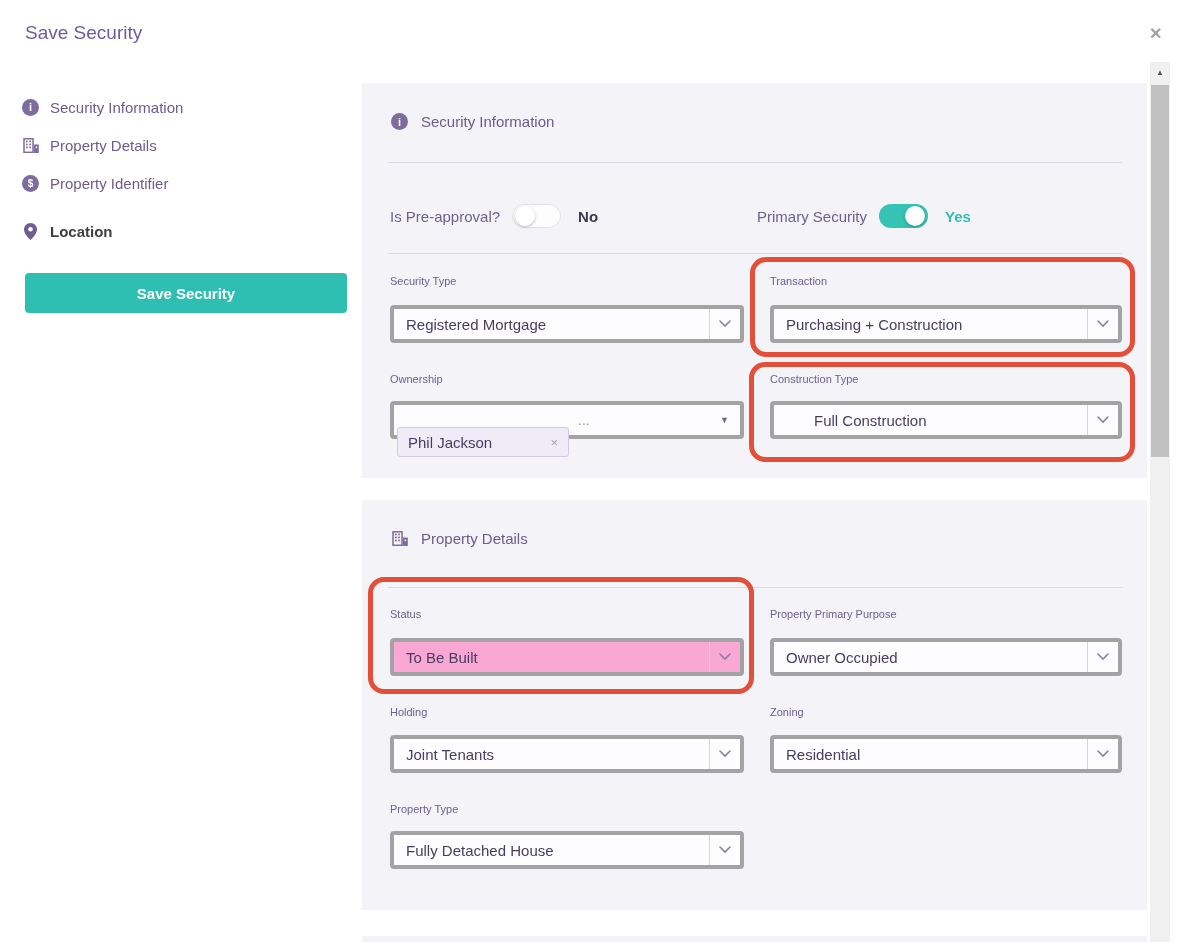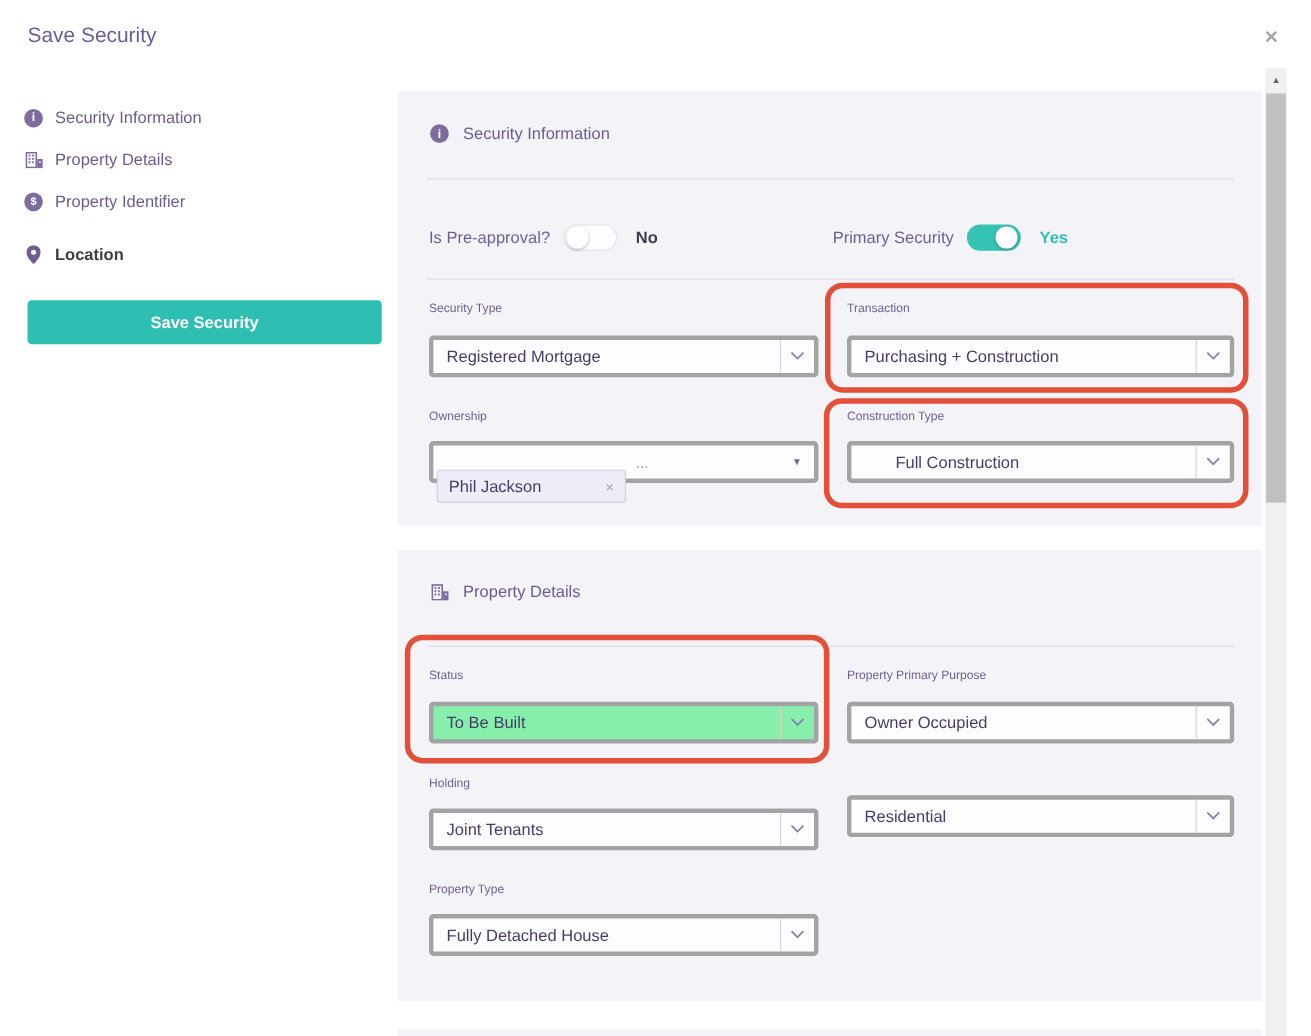--- a/index.html
+++ b/index.html
@@ -44,21 +44,21 @@
   .toggle.on  .knob { right:3px; }
   .state { font-size:15px; font-weight:bold; margin-left:17px; }
   .state.no  { color:#3f3952; }
   .state.yes { color:#2fbfb2; }
 
   
   .field { position:absolute; }
   .field-label { font-size:11px; color:#6e6191; }
   .select { height:38px; background:#fdfcfe; border:4px solid #a3a3a3; border-radius:4px;
     display:flex; align-items:center; margin-top:18px; cursor:pointer; }
-  .select.yellow { background:#86efac;gap:20px; }
+  .select.yellow { background:#f9a8d4;gap:20px; }
   .select-value { flex:1; padding:0 12px; font-size:15px; color:#473d63; white-space:nowrap; overflow:hidden; }
   .select-arrow { width:31px; align-self:stretch; border-left:1px solid #d8d2e2;
     display:flex; align-items:center; justify-content:center; }
   .select.multi { padding:3px 11px 3px 3px; }
   .tag { height:30px; width:172px; background:#f0ecf7; border:1px solid #d3cae6; border-radius:3px;
     display:flex; align-items:center; justify-content:space-between; padding:0 10px; font-size:15px; color:#473d63;margin-top:44px; }
   .tag-x { color:#a79dbd; font-size:13px; cursor:pointer; }
   .dots { color:#9b94ad; font-size:14px; margin-left:9px; flex:1; }
   .caret { color:#6f6a80; font-size:9px; }
 
@@ -246,20 +246,21 @@
         <span class="select-value">Joint Tenants</span>
         <span class="select-arrow">
           <svg width="12" height="8" viewBox="0 0 12 8">
               <path d="M1 1l5 5 5-5" stroke="#8b7fa8" stroke-width="1.6" fill="none" stroke-linecap="round"></path>
             </svg>
         </span>
       </div>
     </div>
 
     <div class="field" style="left:408px; top:206px; width:352px;">
+      <div class="field-label">Zoning</div>
       <div class="select" style="margin-top:17px;">
         <span class="select-value">Residential</span>
         <span class="select-arrow">
           <svg width="12" height="8" viewBox="0 0 12 8">
               <path d="M1 1l5 5 5-5" stroke="#8b7fa8" stroke-width="1.6" fill="none" stroke-linecap="round"></path>
             </svg>
         </span>
       </div>
     </div>
 

